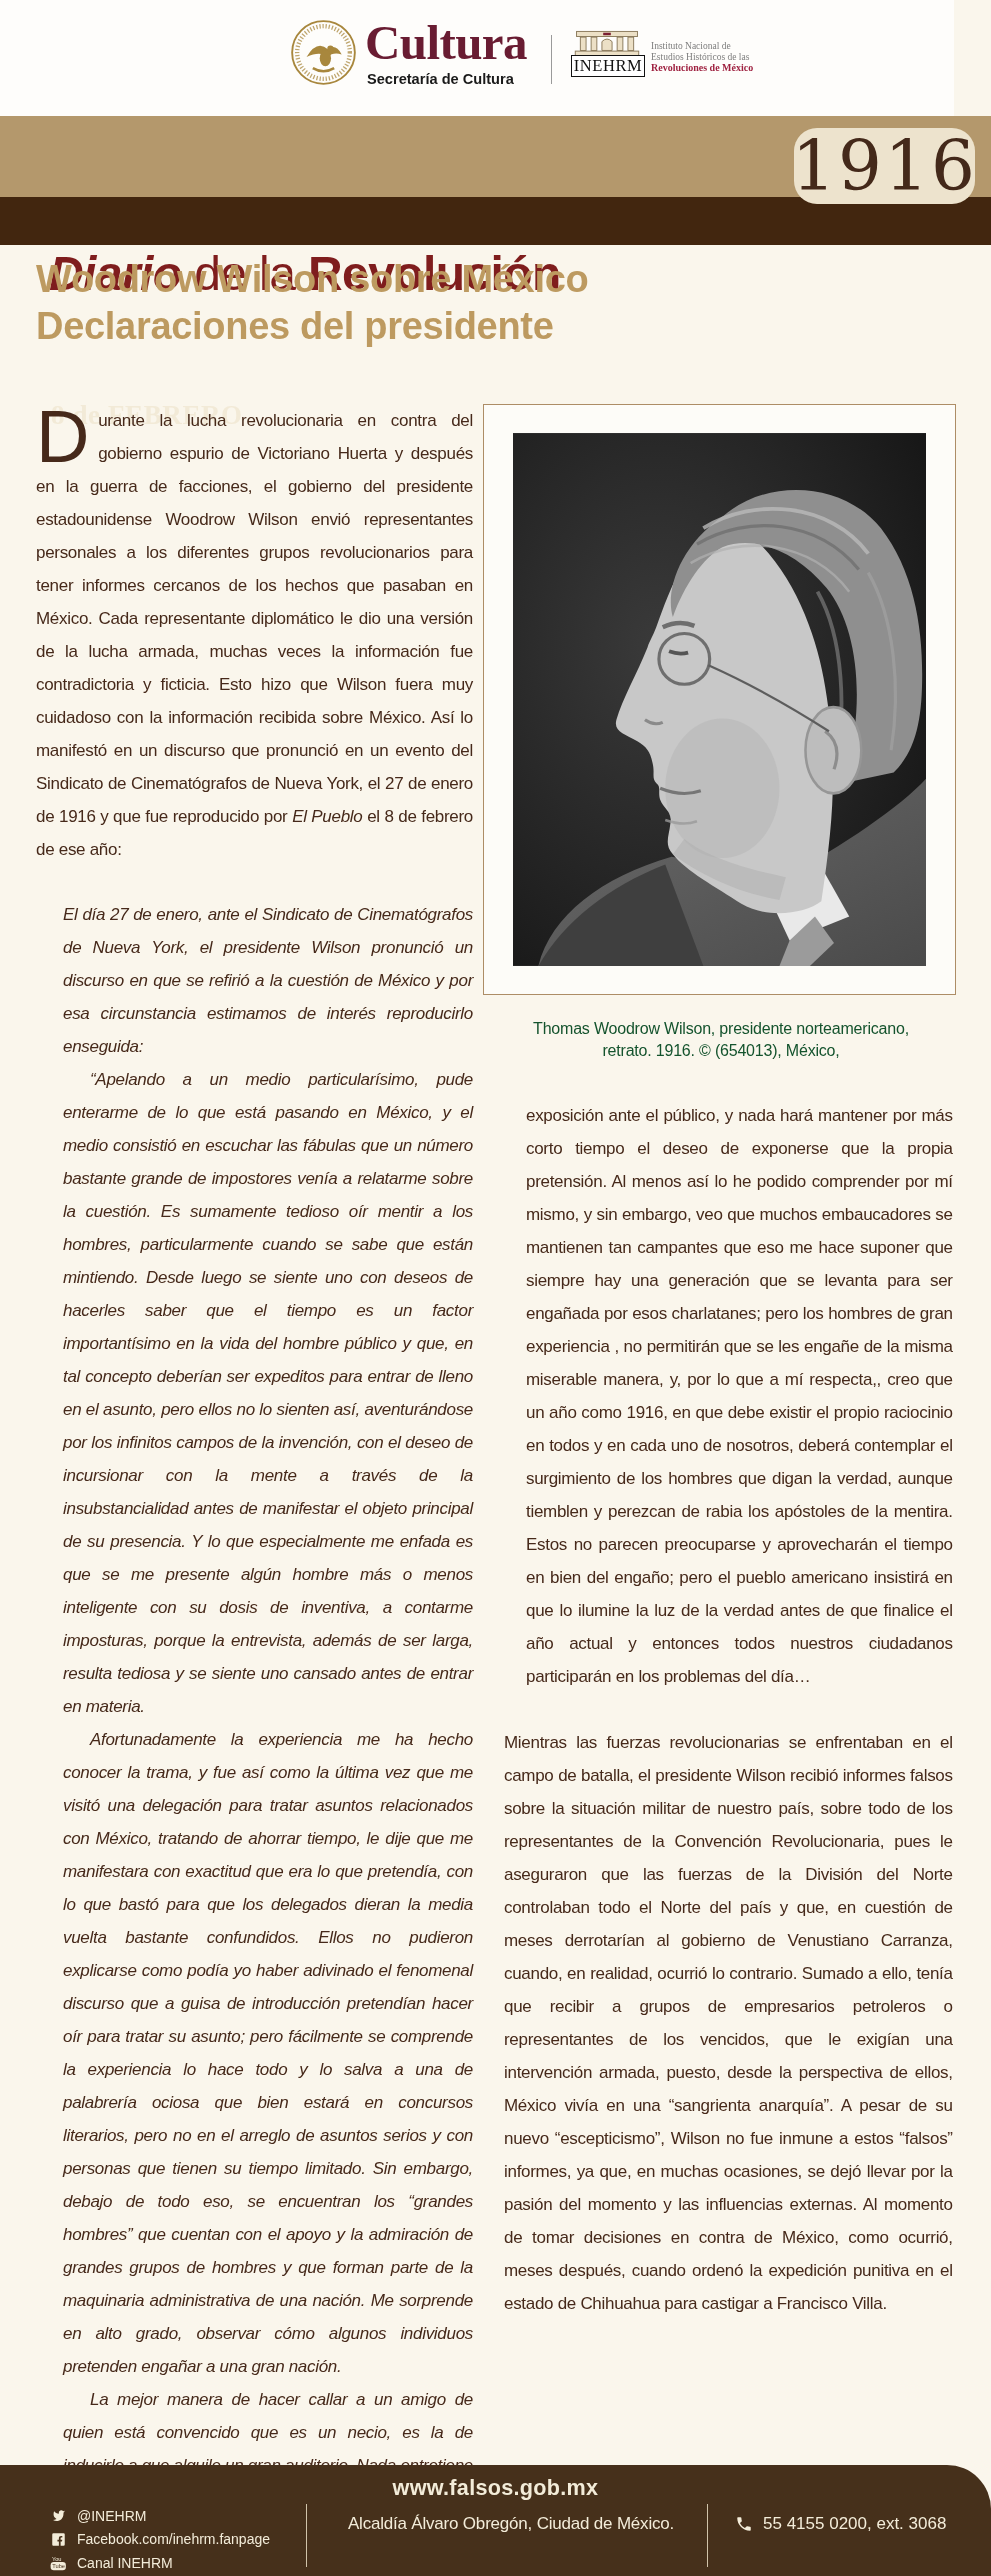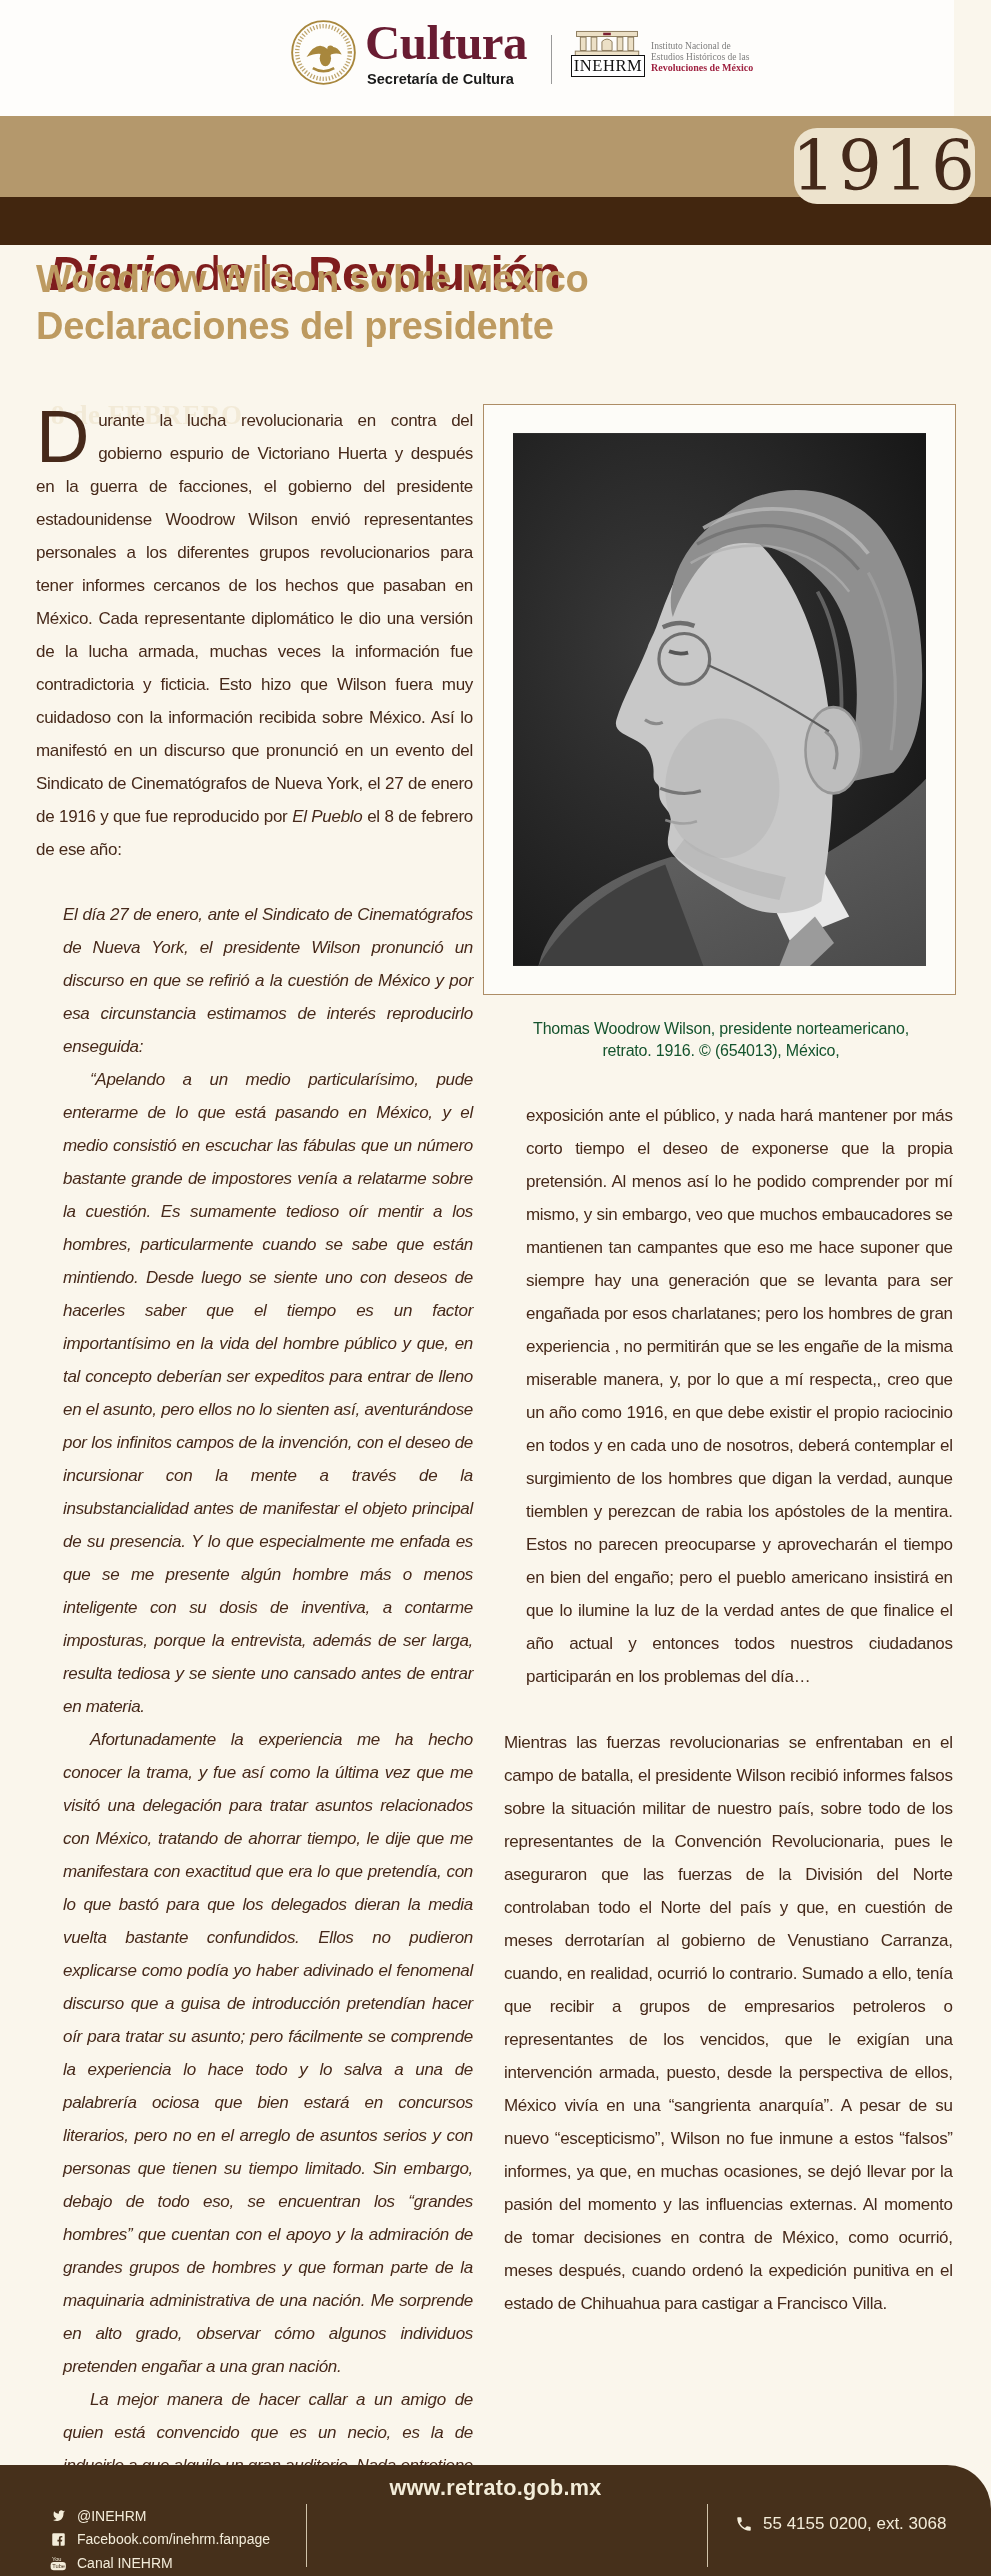--- a/index.html
+++ b/index.html
@@ -240,21 +240,21 @@
     <div>Thomas Woodrow Wilson, presidente norteamericano,</div>
     <div>retrato. 1916. © (654013), México,</div>
   </div>
   <div class="right-text">
     <p class="quote-cont">exposición ante el público, y nada hará mantener por más corto tiempo el deseo de exponerse que la propia pretensión. Al menos así lo he podido comprender por mí mismo, y sin embargo, veo que muchos embaucadores se mantienen tan campantes que eso me hace suponer que siempre hay una generación que se levanta para ser engañada por esos charlatanes; pero los hombres de gran experiencia , no permitirán que se les engañe de la misma miserable manera, y, por lo que a mí respecta,, creo que un año como 1916, en que debe existir el propio raciocinio en todos y en cada uno de nosotros, deberá contemplar el surgimiento de los hombres que digan la verdad, aunque tiemblen y perezcan de rabia los apóstoles de la mentira. Estos no parecen preocuparse y aprovecharán el tiempo en bien del engaño; pero el pueblo americano insistirá en que lo ilumine la luz de la verdad antes de que finalice el año actual y entonces todos nuestros ciudadanos participarán en los problemas del día…</p>
     <p class="closing">Mientras las fuerzas revolucionarias se enfrentaban en el campo de batalla, el presidente Wilson recibió informes falsos sobre la situación militar de nuestro país, sobre todo de los representantes de la Convención Revolucionaria, pues le aseguraron que las fuerzas de la División del Norte controlaban todo el Norte del país y que, en cuestión de meses derrotarían al gobierno de Venustiano Carranza, cuando, en realidad, ocurrió lo contrario. Sumado a ello, tenía que recibir a grupos de empresarios petroleros o representantes de los vencidos, que le exigían una intervención armada, puesto, desde la perspectiva de ellos, México vivía en una “sangrienta anarquía”. A pesar de su nuevo “escepticismo”, Wilson no fue inmune a estos “falsos” informes, ya que, en muchas ocasiones, se dejó llevar por la pasión del momento y las influencias externas. Al momento de tomar decisiones en contra de México, como ocurrió, meses después, cuando ordenó la expedición punitiva en el estado de Chihuahua para castigar a Francisco Villa.</p>
   </div>
 </div>
 
 <div class="footer">
-  <div class="footer-url">www.retrato.gob.mx</div>
+  <div class="footer-url">www.falsos.gob.mx</div>
 
   <div class="social">
     <div class="row">
       <span class="ic">
         <svg width="16.5" height="14" viewBox="0 0 24 24">
             <path fill="#f3ecd9" d="M23 3c-.8.5-1.7.8-2.6 1A4.1 4.1 0 0 0 13 7v1C9.7 8 6.8 6.4 5 4 5 4 1 13 9 17c-2 1.3-4 2-6 2 8 4 18 0 18-11.5 0-.3 0-.6-.1-.9A8 8 0 0 0 23 3z"></path>
           </svg>
       </span>
       <span>@INEHRM</span>
     </div>
@@ -274,20 +274,21 @@
           <text x="3.5" y="21" fill="#46301b" font-size="9" font-family="Liberation Sans,sans-serif">Tube</text>
         </svg>
       </span>
       <span><span>Canal </span><span class="smallcaps">INEHRM</span></span>
     </div>
   </div>
 
   <div class="f-divider" style="left:306px;"></div>
 
   <div class="addr">
+    <div>Alcaldía Álvaro Obregón, Ciudad de México.</div>
   </div>
 
   <div class="f-divider" style="left:707px;"></div>
 
   <div class="phone">
     <span class="ic">
       <svg width="18" height="18" viewBox="0 0 24 24">
           <path fill="#f3ecd9" d="M6.6 10.8c1.5 3 3.6 5.1 6.6 6.6l2.2-2.2c.3-.3.7-.4 1-.2 1.1.4 2.3.6 3.6.6.6 0 1 .4 1 1V20c0 .6-.4 1-1 1C10.8 21 3 13.2 3 4c0-.6.4-1 1-1h3.5c.6 0 1 .4 1 1 0 1.2.2 2.4.6 3.6.1.3 0 .7-.2 1l-2.3 2.2z"></path>
         </svg>
     </span>

